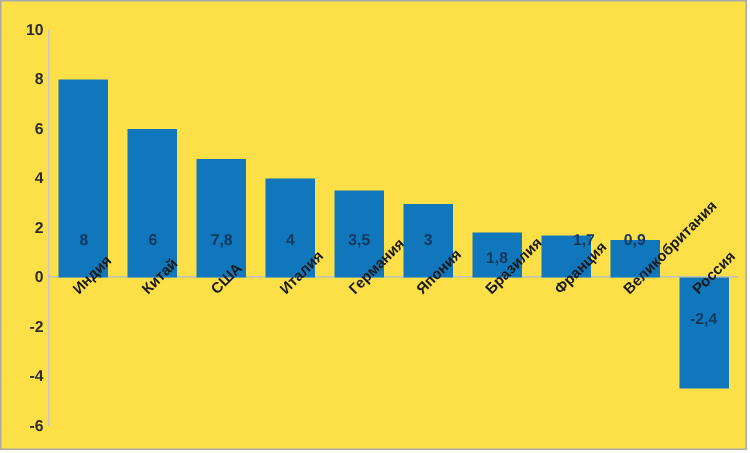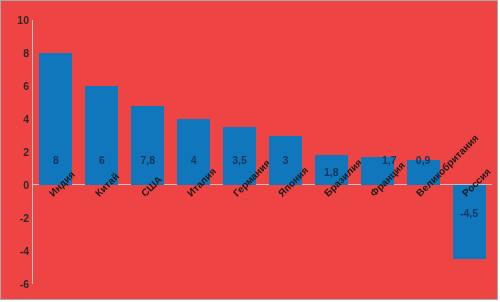--- a/index.html
+++ b/index.html
@@ -13,21 +13,21 @@
     font-family: "Liberation Sans", sans-serif;
     overflow: hidden;
   }
 
   #chart-frame {
     position: relative;
     width: 498px;
     height: 300px;
     box-sizing: border-box;
     border: 1px solid #a9a9a9;
-    background: #ef4444;
+    background: #fde047;
     overflow: hidden;
   }
 
   
   #plot-area {
     position: absolute;
     left: 31px;
     top: 19px;
     width: 460px;
     height: 264px;
@@ -144,15 +144,15 @@
     <div class="bar" style="left: 313.85px; top: 154.3px; width: 33px; height: 29.7px; background: rgb(16, 119, 189);"></div>
     <div class="bar-value" style="left: 313.85px; width: 33px; color: rgb(21, 55, 94); top: 153px; margin-top: 12px;">1,8</div>
     <div class="cat-label" style="left: 321.35px; top: 190px;">Бразилия</div>
     <div class="bar" style="left: 359.75px; top: 155.95px; width: 33px; height: 28.05px; background: rgb(16, 119, 189);"></div>
     <div class="bar-value" style="left: 359.75px; width: 33px; color: rgb(21, 55, 94); top: 153px; padding-left: 12px;">1,7</div>
     <div class="cat-label" style="left: 367.25px; top: 190px;">Франция</div>
     <div class="bar" style="left: 405.65px; top: 159.25px; width: 33px; height: 24.75px; background: rgb(16, 119, 189);"></div>
     <div class="bar-value" style="left: 405.65px; width: 33px; color: rgb(21, 55, 94); top: 153px;">0,9</div>
     <div class="cat-label" style="left: 413.15px; top: 190px;">Великобритания</div>
     <div class="bar" style="left: 451.55px; top: 184px; width: 33px; height: 74.25px; background: rgb(16, 119, 189);"></div>
-    <div class="bar-value" style="left: 451.55px; width: 33px; color: rgb(21, 55, 94); top: 206px;">-4,5</div>
+    <div class="bar-value" style="left: 451.55px; width: 33px; color: rgb(21, 55, 94); top: 206px;">-2,4</div>
     <div class="cat-label" style="left: 459.05px; top: 190px;">Россия</div>
   </div>
 
 </body></html>

